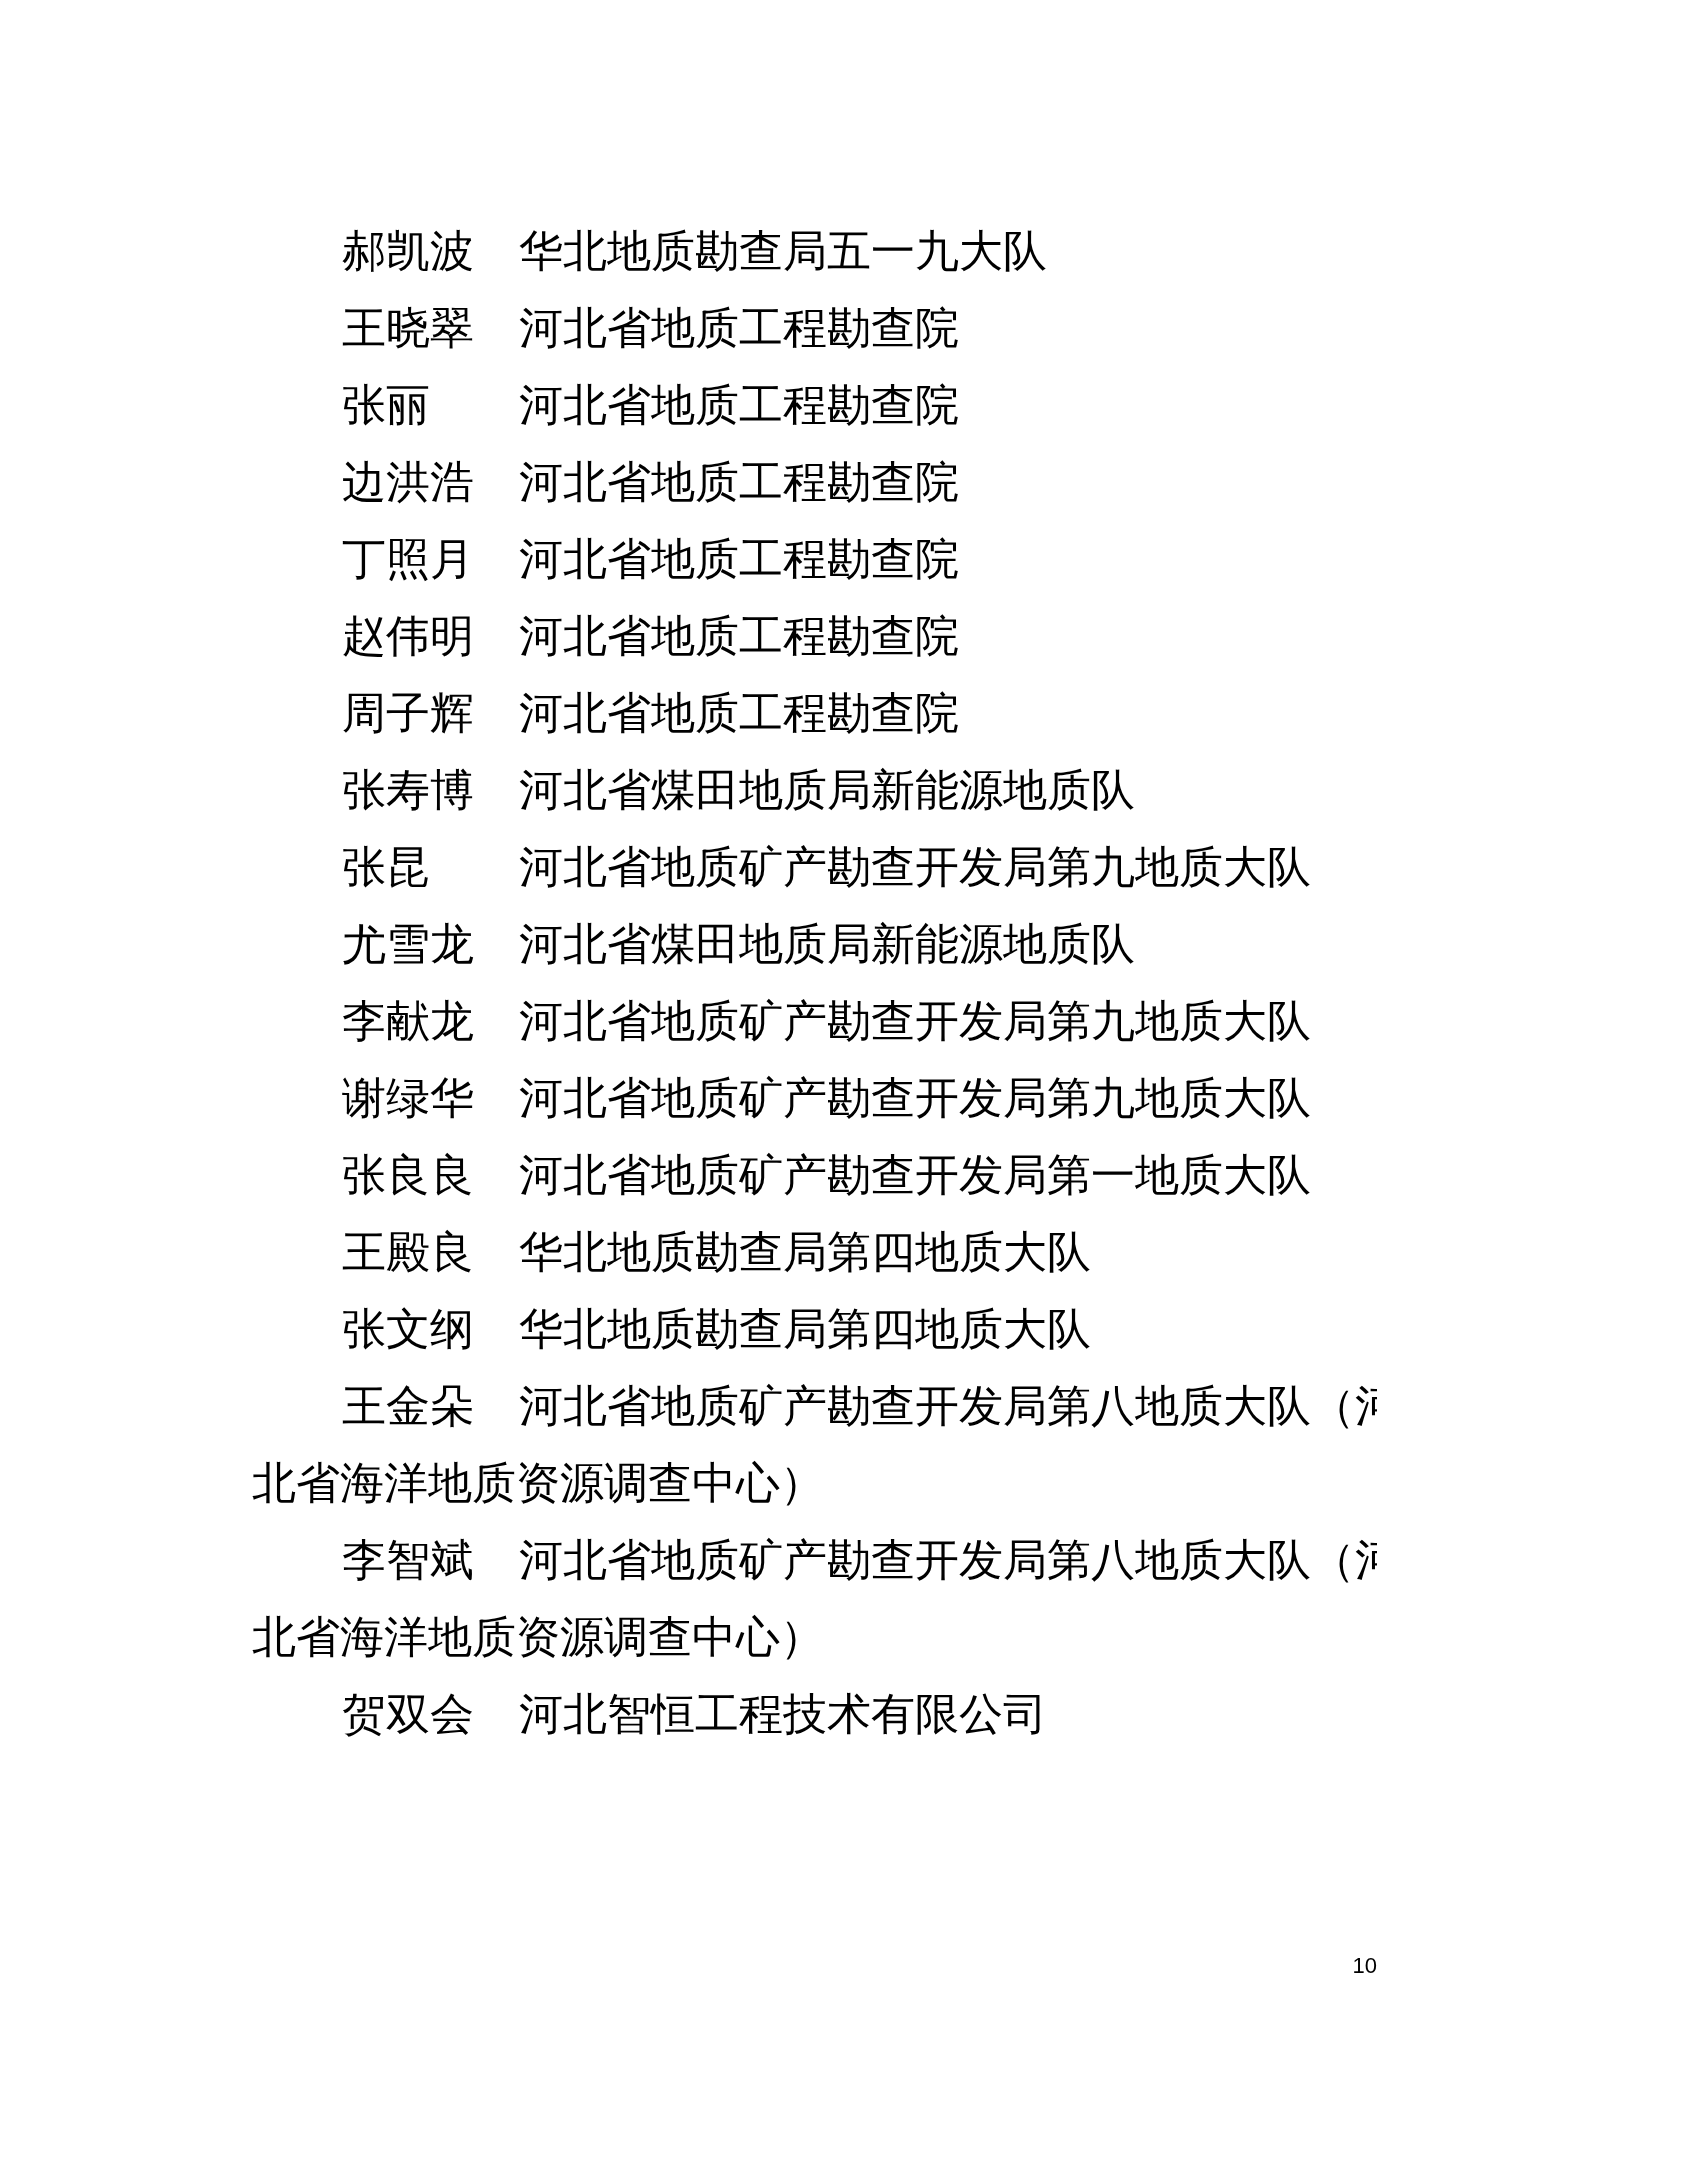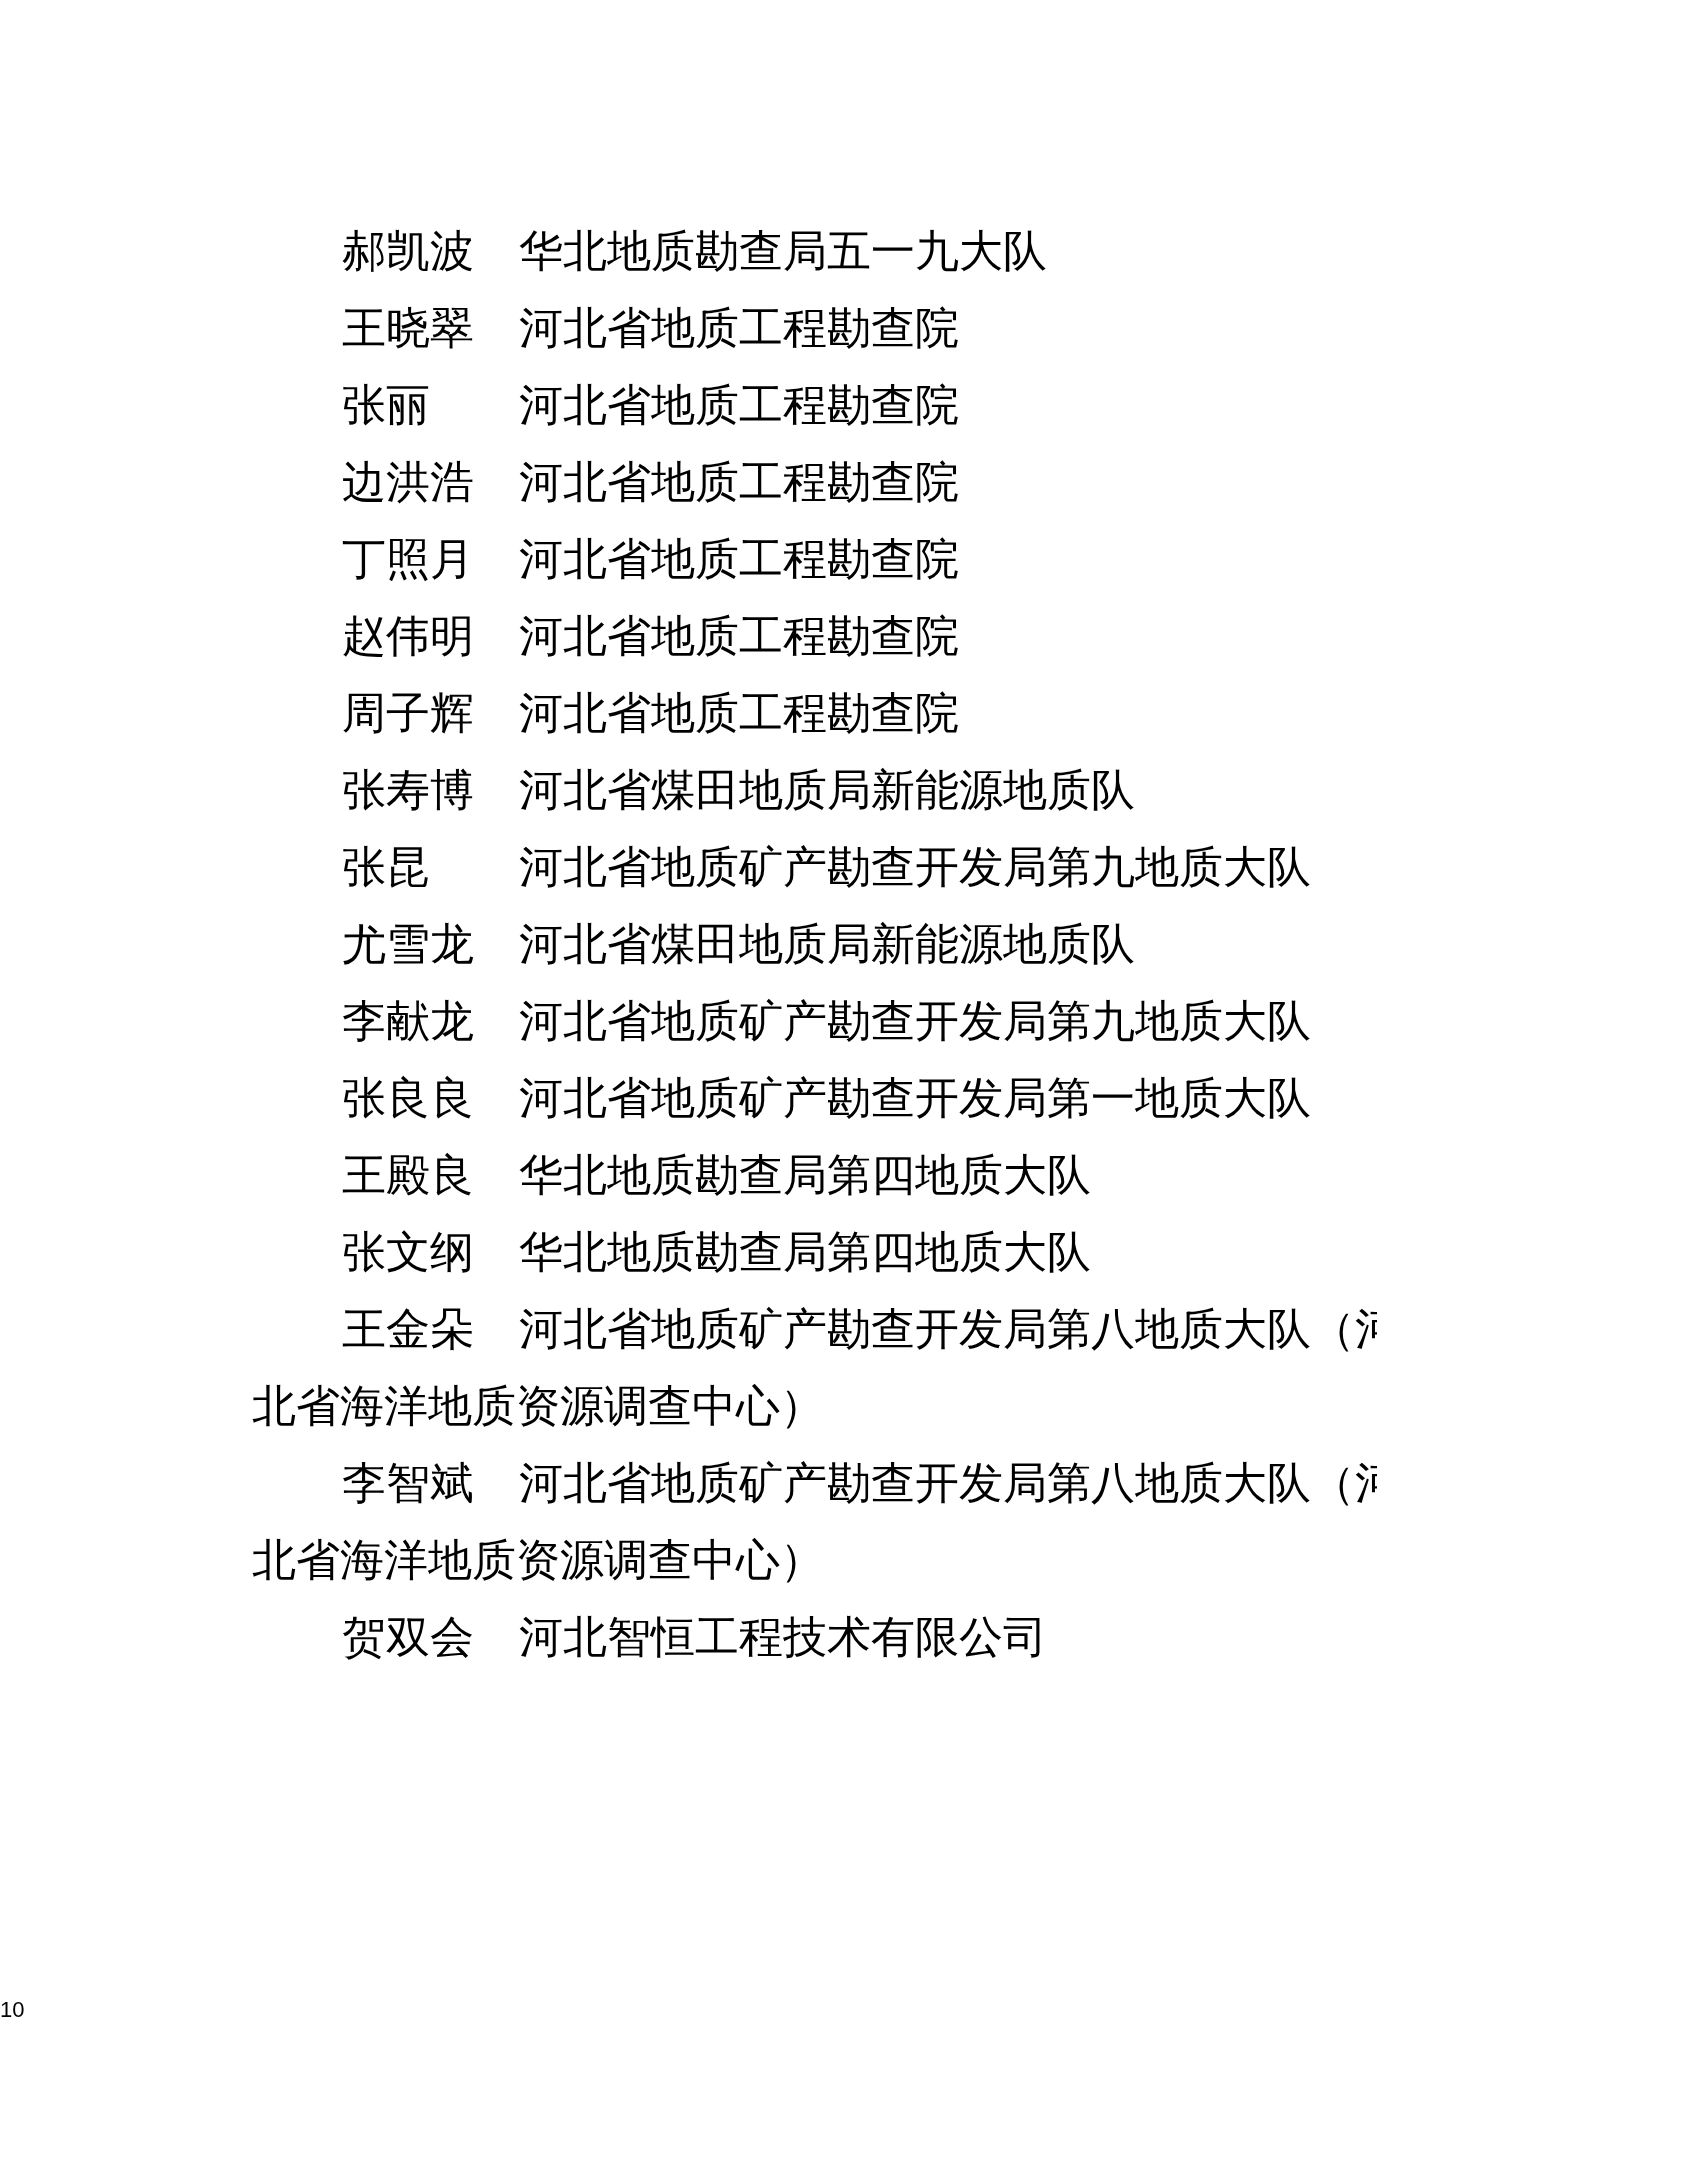--- a/index.html
+++ b/index.html
@@ -36,24 +36,24 @@
     width: 177px;
     text-indent: 0;
     vertical-align: baseline;
     white-space: pre;
   }
   .org {
     
   }
   .footer {
     position: absolute;
-    top: 1996px;
+    top: 1952px;
     left: 0;
     width: 100%;
-    text-align: left;
+    text-align: right;
     font-family: "Liberation Sans", "DejaVu Sans", sans-serif;
     font-size: 22px;
     line-height: 27px;
     color: #000000;
   }
 </style>
 </head>
 <body>
 
 <div class="page">
@@ -62,20 +62,21 @@
       <p class="entry"><span class="name">王晓翠</span><span class="org">河北省地质工程勘查院</span></p>
       <p class="entry"><span class="name">张丽</span><span class="org">河北省地质工程勘查院</span></p>
       <p class="entry"><span class="name">边洪浩</span><span class="org">河北省地质工程勘查院</span></p>
       <p class="entry"><span class="name">丁照月</span><span class="org">河北省地质工程勘查院</span></p>
       <p class="entry"><span class="name">赵伟明</span><span class="org">河北省地质工程勘查院</span></p>
       <p class="entry"><span class="name">周子辉</span><span class="org">河北省地质工程勘查院</span></p>
       <p class="entry"><span class="name">张寿博</span><span class="org">河北省煤田地质局新能源地质队</span></p>
       <p class="entry"><span class="name">张昆</span><span class="org">河北省地质矿产勘查开发局第九地质大队</span></p>
       <p class="entry"><span class="name">尤雪龙</span><span class="org">河北省煤田地质局新能源地质队</span></p>
       <p class="entry"><span class="name">李献龙</span><span class="org">河北省地质矿产勘查开发局第九地质大队</span></p>
+      <p class="entry"><span class="name">谢绿华</span><span class="org">河北省地质矿产勘查开发局第九地质大队</span></p>
       <p class="entry"><span class="name">张良良</span><span class="org">河北省地质矿产勘查开发局第一地质大队</span></p>
       <p class="entry"><span class="name">王殿良</span><span class="org">华北地质勘查局第四地质大队</span></p>
       <p class="entry"><span class="name">张文纲</span><span class="org">华北地质勘查局第四地质大队</span></p>
       <p class="entry"><span class="name">王金朵</span><span class="org">河北省地质矿产勘查开发局第八地质大队（河北省海洋地质资源调查中心）</span></p>
       <p class="entry"><span class="name">李智斌</span><span class="org">河北省地质矿产勘查开发局第八地质大队（河北省海洋地质资源调查中心）</span></p>
       <p class="entry"><span class="name">贺双会</span><span class="org">河北智恒工程技术有限公司</span></p>
     </div>
   <div class="footer">10</div>
 </div>
 

